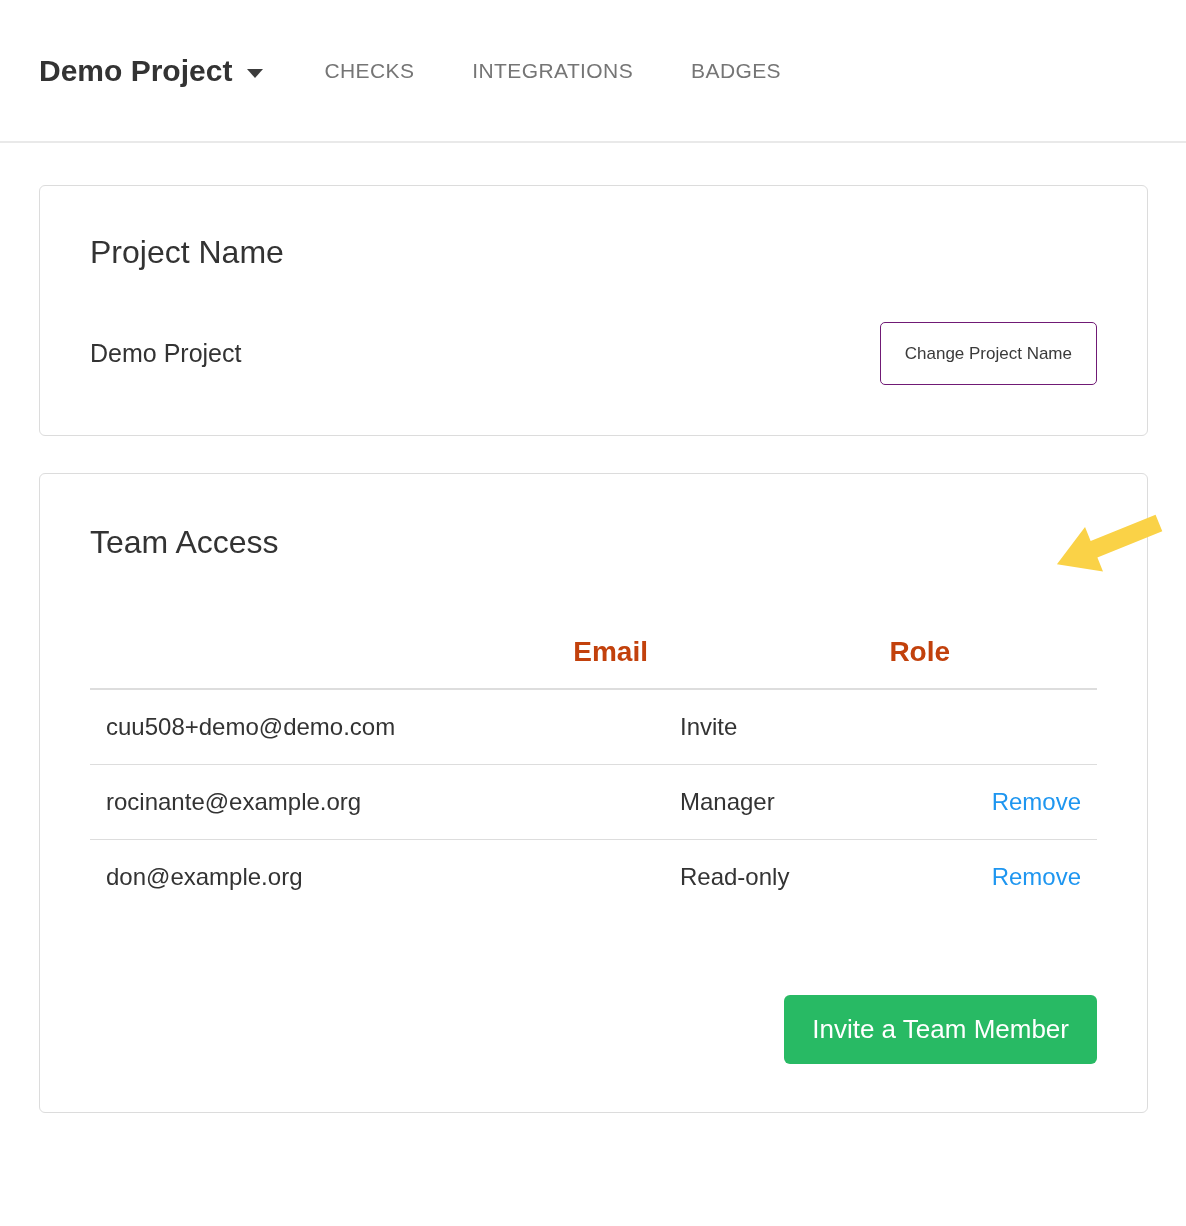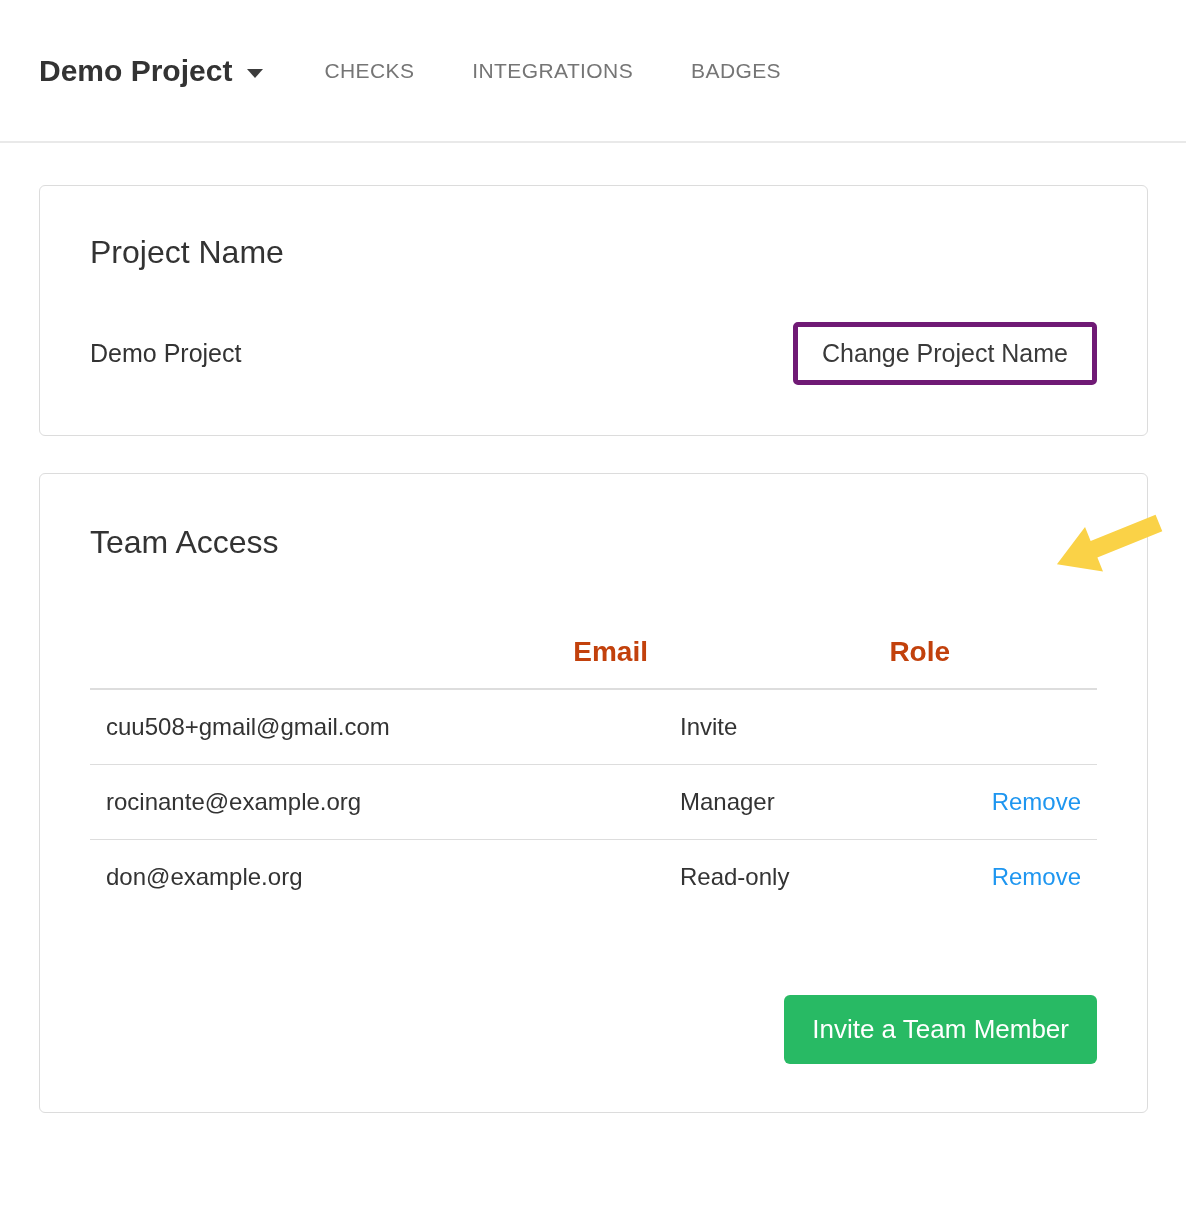--- a/index.html
+++ b/index.html
@@ -80,24 +80,24 @@
   .card-project-name { margin-top: 42px; padding: 42px 50px 50px; }
   .name-row {
     display: flex;
     justify-content: space-between;
     align-items: center;
     margin-top: 46px;
   }
   .current-name { font-size: 25px; color: #333; }
   .btn-outline {
     font-family: inherit;
-    font-size: 25px;
+    font-size: 17px;
     color: #3a3a3a;
     background: #ffffff;
-    border: 5px solid #701a75;
+    border: 1px solid #701a75;
     border-radius: 5px;
     padding: 0 24px;
     height: 63px;
     cursor: pointer;
   }
 
   .card-team-access {
     position: relative;
     margin-top: 37px;
     padding: 44px 50px 48px;
@@ -204,21 +204,21 @@
     <table>
       <thead>
         <tr>
           <th class="col-email">Email</th>
           <th class="col-role">Role</th>
           <th class="col-action"></th>
         </tr>
       </thead>
       <tbody>
         <tr>
-          <td>cuu508+gmail@gmail.com</td>
+          <td>cuu508+demo@demo.com</td>
           <td>Invite</td>
           <td class="action"></td>
         </tr>
         <tr>
           <td>rocinante@example.org</td>
           <td>Manager</td>
           <td class="action">
             <a class="remove-link">Remove</a>
           </td>
         </tr>

